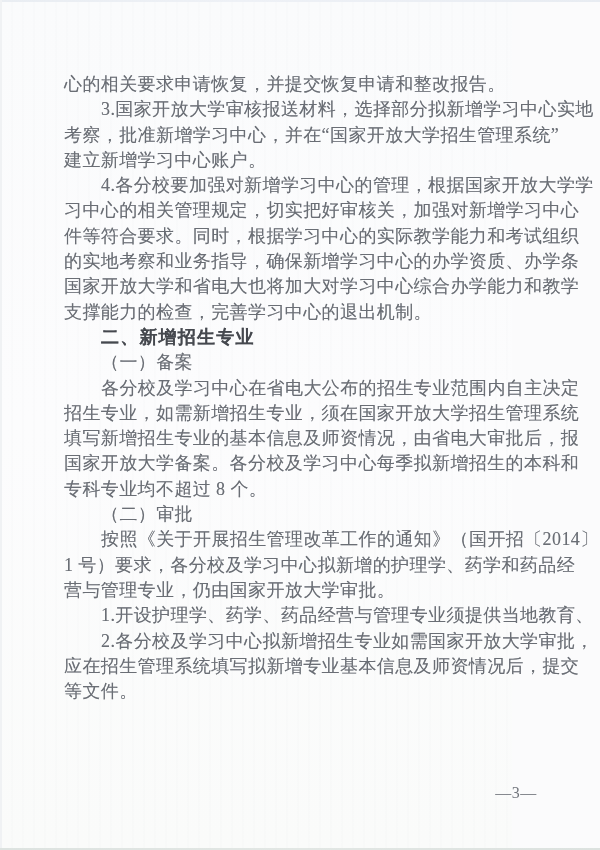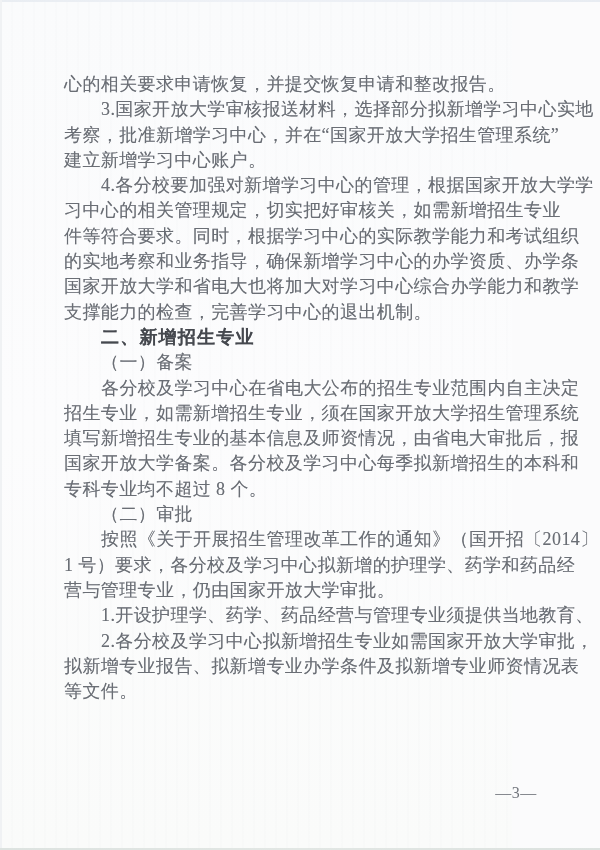--- a/index.html
+++ b/index.html
@@ -96,38 +96,38 @@
 <div class="page">
   <div class="edge-top"></div>
   <div class="edge-left"></div>
 
   <div class="content">
     <div class="line">心的相关要求申请恢复，并提交恢复申请和整改报告。</div>
     <div class="line indent">3.国家开放大学审核报送材料，选择部分拟新增学习中心实地</div>
     <div class="line">考察，批准新增学习中心，并在“国家开放大学招生管理系统”</div>
     <div class="line">建立新增学习中心账户。</div>
     <div class="line indent">4.各分校要加强对新增学习中心的管理，根据国家开放大学学</div>
-    <div class="line">习中心的相关管理规定，切实把好审核关，如需新增招生专业</div>
+    <div class="line">习中心的相关管理规定，切实把好审核关，加强对新增学习中心</div>
     <div class="line">件等符合要求。同时，根据学习中心的实际教学能力和考试组织</div>
     <div class="line">的实地考察和业务指导，确保新增学习中心的办学资质、办学条</div>
     <div class="line">国家开放大学和省电大也将加大对学习中心综合办学能力和教学</div>
     <div class="line">支撑能力的检查，完善学习中心的退出机制。</div>
     <div class="line indent heading">二、新增招生专业</div>
     <div class="line indent">（一）备案</div>
     <div class="line indent">各分校及学习中心在省电大公布的招生专业范围内自主决定</div>
     <div class="line">招生专业，如需新增招生专业，须在国家开放大学招生管理系统</div>
     <div class="line">填写新增招生专业的基本信息及师资情况，由省电大审批后，报</div>
     <div class="line">国家开放大学备案。各分校及学习中心每季拟新增招生的本科和</div>
     <div class="line">专科专业均不超过 8 个。</div>
     <div class="line indent">（二）审批</div>
     <div class="line indent">按照《关于开展招生管理改革工作的通知》（国开招〔2014〕</div>
     <div class="line">1 号）要求，各分校及学习中心拟新增的护理学、药学和药品经</div>
     <div class="line">营与管理专业，仍由国家开放大学审批。</div>
     <div class="line indent">1.开设护理学、药学、药品经营与管理专业须提供当地教育、</div>
     <div class="line indent">2.各分校及学习中心拟新增招生专业如需国家开放大学审批，</div>
-    <div class="line">拟新增专业报告、拟新增专业办学条件及拟新增专业师资情况表</div>
+    <div class="line">应在招生管理系统填写拟新增专业基本信息及师资情况后，提交</div>
     <div class="line">等文件。</div>
   </div>
 
   <div class="page-number">—3—</div>
 
   <div class="edge-bottom"></div>
 </div>
 
 </body></html>

